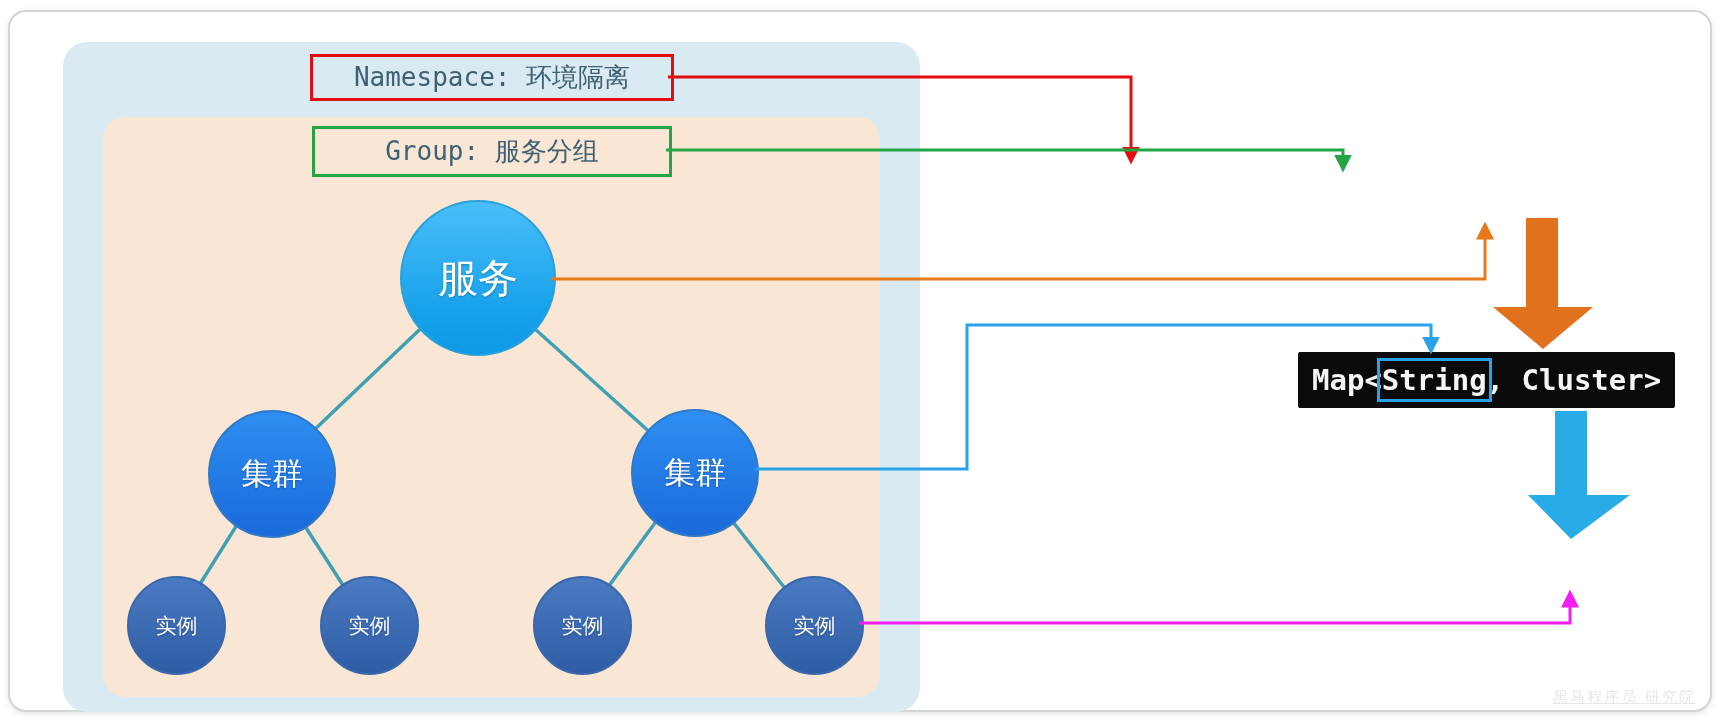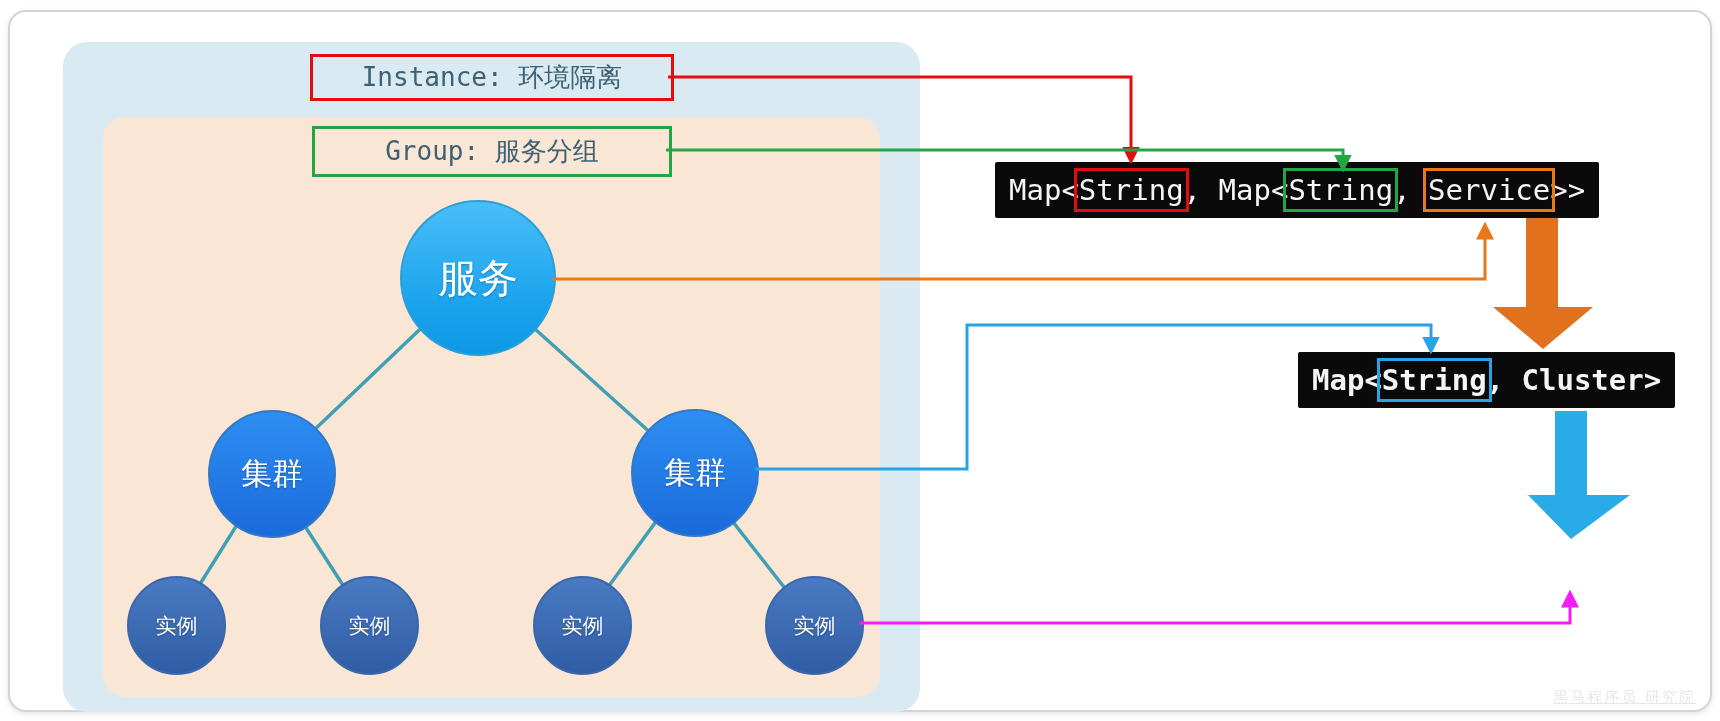--- a/index.html
+++ b/index.html
@@ -110,27 +110,26 @@
       <span>实例</span>
     </div>
     <div class="node node-instance inst-3">
       <span>实例</span>
     </div>
     <div class="node node-instance inst-4">
       <span>实例</span>
     </div>
 
     <div class="label-box namespace-label">
-      <span>Instance: 环境隔离</span>
+      <span>Namespace: 环境隔离</span>
     </div>
     <div class="label-box group-label">
       <span>Group: 服务分组</span>
     </div>
 
-    <div class="code-box code-map1"><span>Map&lt;</span><span class="hl hl-red">String</span><span>, Map&lt;</span><span class="hl hl-green">String</span><span>, </span><span class="hl hl-orange">Service</span><span>&gt;&gt;</span></div>
 
     <div class="code-box code-map2"><span>Map&lt;</span><span class="hl hl-blue">String</span><span>, Cluster&gt;</span></div>
 
 
     <svg class="layer connectors" width="1720" height="721">
       <defs>
         <marker id="ar-red" markerWidth="6" markerHeight="6" refX="4.5" refY="3" orient="auto" markerUnits="strokeWidth">
           <path d="M0,0 L6,3 L0,6 Z" fill="#e30d0d"></path>
         </marker>
         <marker id="ar-green" markerWidth="6" markerHeight="6" refX="4.5" refY="3" orient="auto" markerUnits="strokeWidth">

